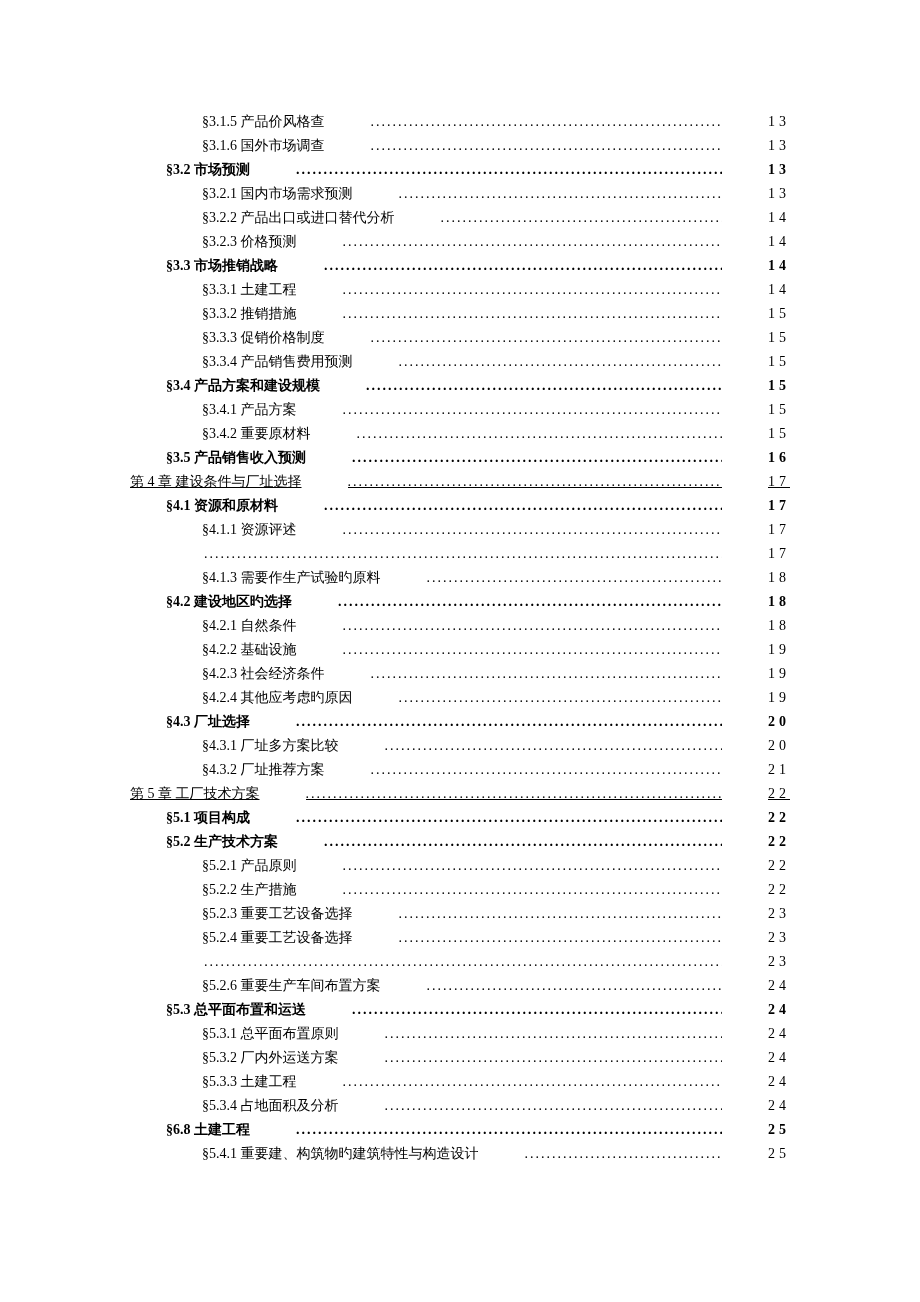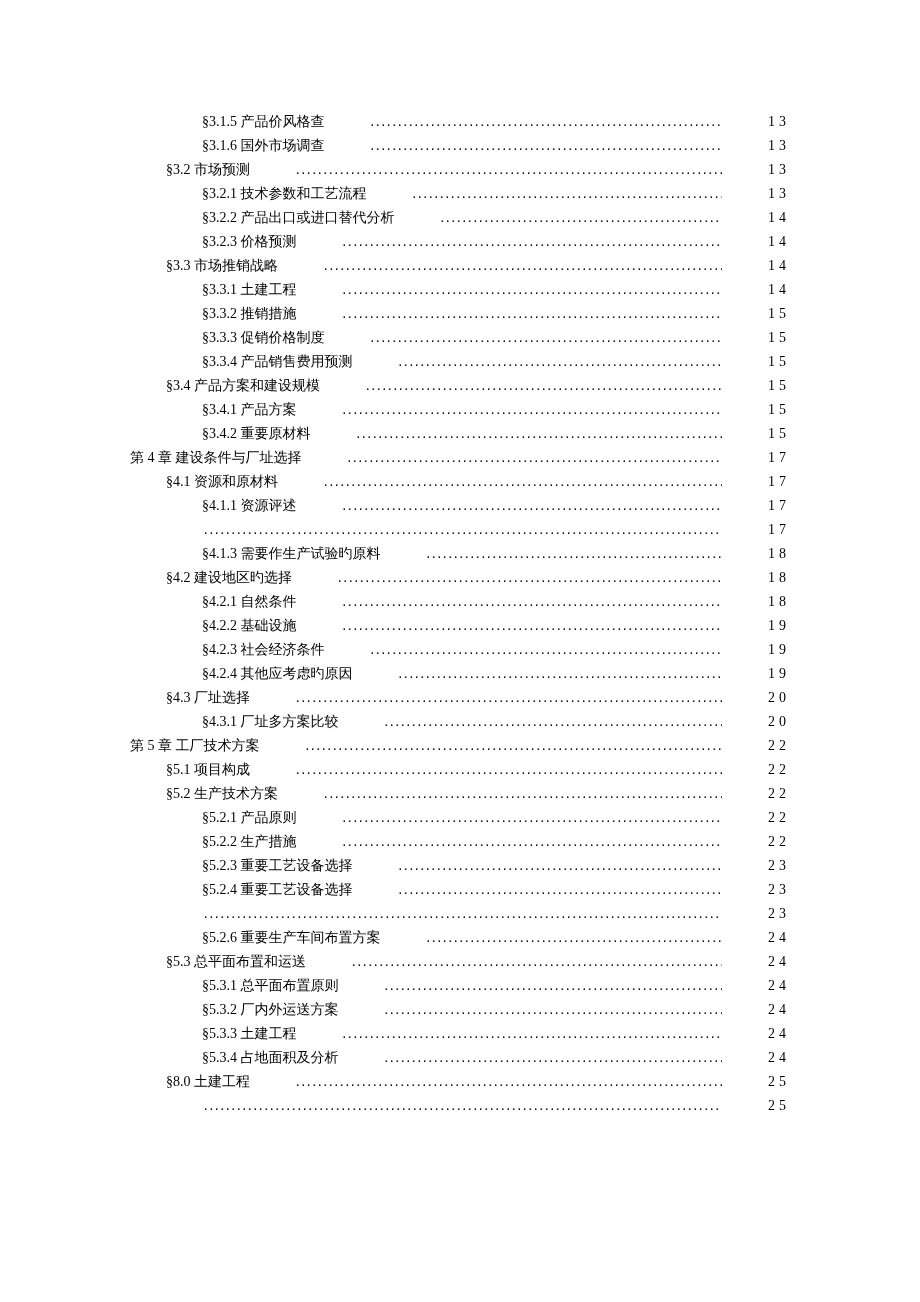--- a/index.html
+++ b/index.html
@@ -22,23 +22,25 @@
       display: flex;
       align-items: center;
       font-size: 14px;
       line-height: 24px;
       color: #000;
       white-space: nowrap;
       gap: 44px;
     }
     .toc-entry.level-1 {
       padding-left: 0px;
+      text-decoration: underline;
     }
     .toc-entry.level-2 {
       padding-left: 36px;
+      font-weight: bold;
     }
     .toc-entry.level-3 {
       padding-left: 72px;
     }
     .toc-label {
       flex: 0 0 auto;
     }
     .toc-dots {
       flex: 1 1 auto;
       overflow: hidden;
@@ -68,21 +70,21 @@
       <span class="toc-label">§3.1.6  国外市场调查</span>
       <span class="toc-dots"></span>
       <span class="toc-page">13</span>
     </div>
     <div class="toc-entry level-2">
       <span class="toc-label">§3.2  市场预测</span>
       <span class="toc-dots"></span>
       <span class="toc-page">13</span>
     </div>
     <div class="toc-entry level-3">
-      <span class="toc-label">§3.2.1  技术参数和工艺流程</span>
+      <span class="toc-label">§3.2.1  国内市场需求预测</span>
       <span class="toc-dots"></span>
       <span class="toc-page">13</span>
     </div>
     <div class="toc-entry level-3">
       <span class="toc-label">§3.2.2  产品出口或进口替代分析</span>
       <span class="toc-dots"></span>
       <span class="toc-page">14</span>
     </div>
     <div class="toc-entry level-3">
       <span class="toc-label">§3.2.3  价格预测</span>
@@ -121,20 +123,25 @@
     </div>
     <div class="toc-entry level-3">
       <span class="toc-label">§3.4.1  产品方案</span>
       <span class="toc-dots"></span>
       <span class="toc-page">15</span>
     </div>
     <div class="toc-entry level-3">
       <span class="toc-label">§3.4.2  重要原材料</span>
       <span class="toc-dots"></span>
       <span class="toc-page">15</span>
+    </div>
+    <div class="toc-entry level-2">
+      <span class="toc-label">§3.5  产品销售收入预测</span>
+      <span class="toc-dots"></span>
+      <span class="toc-page">16</span>
     </div>
     <div class="toc-entry level-1">
       <span class="toc-label">第 4 章  建设条件与厂址选择</span>
       <span class="toc-dots"></span>
       <span class="toc-page">17</span>
     </div>
     <div class="toc-entry level-2">
       <span class="toc-label">§4.1  资源和原材料</span>
       <span class="toc-dots"></span>
       <span class="toc-page">17</span>
@@ -181,20 +188,25 @@
     <div class="toc-entry level-2">
       <span class="toc-label">§4.3  厂址选择</span>
       <span class="toc-dots"></span>
       <span class="toc-page">20</span>
     </div>
     <div class="toc-entry level-3">
       <span class="toc-label">§4.3.1  厂址多方案比较</span>
       <span class="toc-dots"></span>
       <span class="toc-page">20</span>
     </div>
+    <div class="toc-entry level-3">
+      <span class="toc-label">§4.3.2  厂址推荐方案</span>
+      <span class="toc-dots"></span>
+      <span class="toc-page">21</span>
+    </div>
     <div class="toc-entry level-1">
       <span class="toc-label">第 5 章  工厂技术方案</span>
       <span class="toc-dots"></span>
       <span class="toc-page">22</span>
     </div>
     <div class="toc-entry level-2">
       <span class="toc-label">§5.1  项目构成</span>
       <span class="toc-dots"></span>
       <span class="toc-page">22</span>
     </div>
@@ -251,21 +263,22 @@
       <span class="toc-label">§5.3.3  土建工程</span>
       <span class="toc-dots"></span>
       <span class="toc-page">24</span>
     </div>
     <div class="toc-entry level-3">
       <span class="toc-label">§5.3.4  占地面积及分析</span>
       <span class="toc-dots"></span>
       <span class="toc-page">24</span>
     </div>
     <div class="toc-entry level-2">
-      <span class="toc-label">§8.0  土建工程</span>
+      <span class="toc-label">§6.8  土建工程</span>
       <span class="toc-dots"></span>
       <span class="toc-page">25</span>
     </div>
     <div class="toc-entry level-3">
+      <span class="toc-label">§5.4.1  重要建、构筑物旳建筑特性与构造设计</span>
       <span class="toc-dots"></span>
       <span class="toc-page">25</span>
     </div>
   </div>
 
 </body></html>

